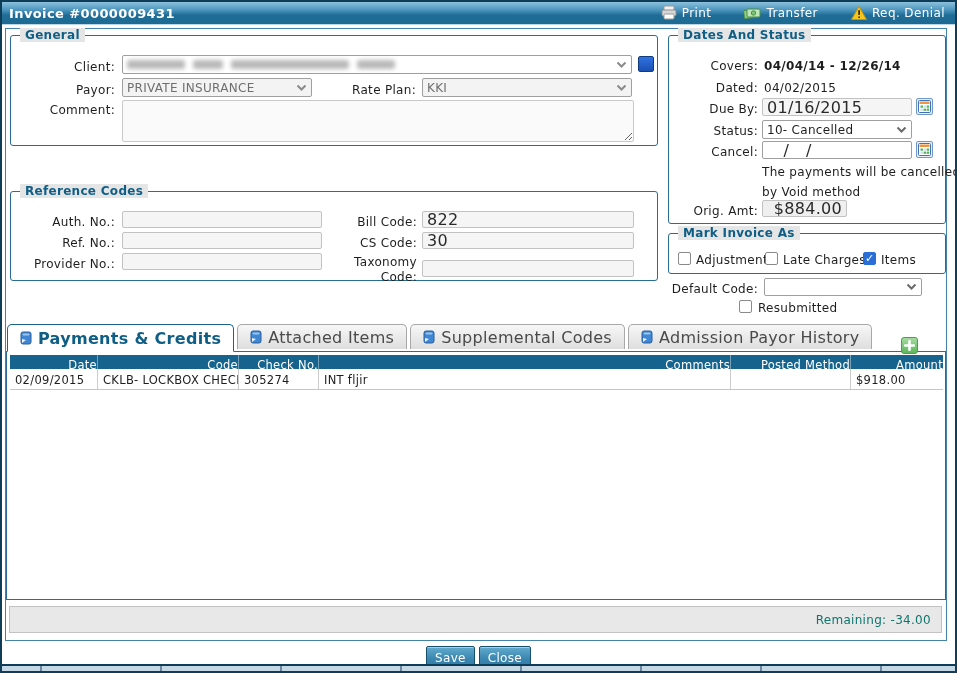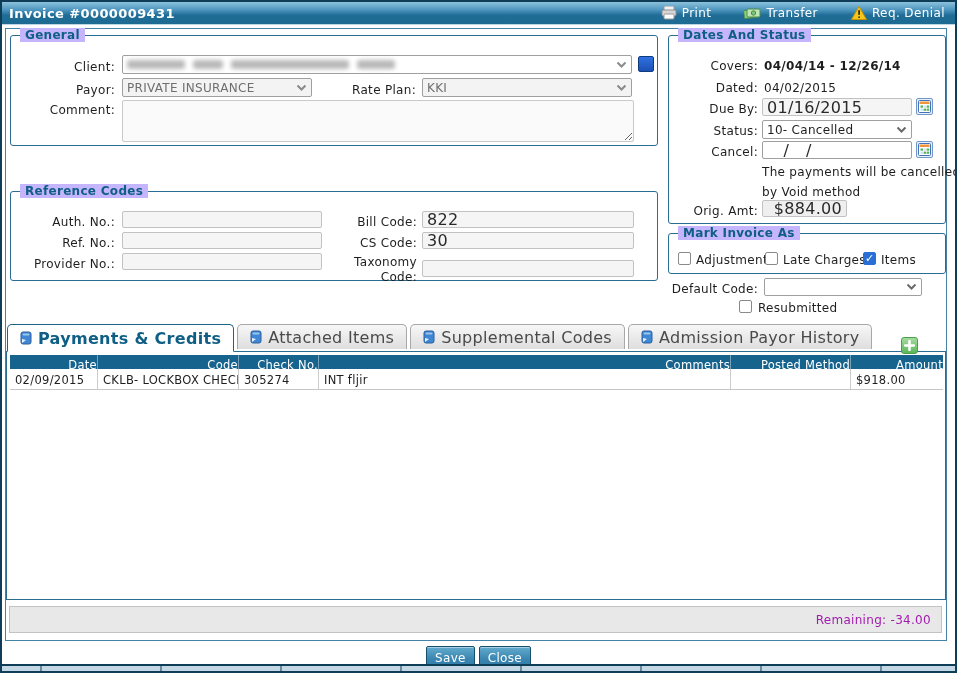--- a/index.html
+++ b/index.html
@@ -13,21 +13,21 @@
     border-bottom:1px solid #bcd6e5; display:flex; align-items:center; justify-content:space-between; }
   .titlebar-title { color:#fff; font-weight:bold; font-size:13px; padding-left:7px; letter-spacing:.4px; }
   .titlebar-actions { display:flex; align-items:center; gap:33px; padding-right:10px; }
   .tb-action { display:flex; align-items:center; gap:5px; color:#fff; font-size:12px; letter-spacing:.4px; cursor:pointer; }
 
   
   .outer-panel { position:absolute; left:3px; top:26px; width:942px; height:613px; border:1px solid #4383a8; background:#fff; }
 
   
   .box { position:absolute; border:1px solid #2a6d93; border-radius:3px; background:#fff; }
-  .box-legend { position:absolute; top:-8px; left:9px; background:#c4b5fd; padding:0 5px; color:#0f5e86; font-size:12px; font-weight:bold; letter-spacing:.3px; white-space:nowrap; }
+  .box-legend { position:absolute; top:-8px; left:9px; background:#e5e5e5; padding:0 5px; color:#0f5e86; font-size:12px; font-weight:bold; letter-spacing:.3px; white-space:nowrap; }
 
   .lbl { position:absolute; font-size:12px; color:#1e1e1e; letter-spacing:.3px; white-space:nowrap; }
   .lbl.r { text-align:right; }
   .val { position:absolute; font-size:12px; color:#1e1e1e; letter-spacing:.3px; white-space:nowrap; }
 
   .tinput { position:absolute; border:1px solid #c2c2c2; background:#f5f5f5; font-family:inherit; font-size:16px; color:#2a2a2a; padding:0 4px; letter-spacing:.3px; border-radius:2px; }
   .tinput.white { background:#fff; border-color:#9f9f9f; }
   .tinput.right { text-align:right; }
   textarea.tinput { resize:both; }
 
@@ -58,21 +58,21 @@
   .grid-table { position:absolute; left:3px; top:3px; right:2px; }
   .thead, .trow { display:grid; grid-template-columns:87px 141px 80px 1fr 120px 93px; }
   .thead { background:#16638e; height:14px;text-align:right; }
   .thead .cell { color:#fff; font-size:11.5px; letter-spacing:.3px; padding:3px 0 0 5px; border-left:1px solid rgba(255,255,255,.4); overflow:hidden; white-space:nowrap; }
   .thead .cell:first-child { border-left:none; }
   .trow { height:21px; border-bottom:1px solid #c6c6c6; }
   .trow .cell { font-size:11.5px; color:#1e1e1e; letter-spacing:.3px; padding:4px 0 0 5px; border-left:1px solid #cccccc; overflow:hidden; white-space:nowrap; }
   .trow .cell:first-child { border-left:none; }
 
   .remaining-bar { position:absolute; left:7px; top:604px; width:933px; height:27px; background:#e8e8e8; border:1px solid #c3c3c3;
-    display:flex; align-items:center; justify-content:flex-end; padding-right:10px; font-size:12px; color:#a21caf; letter-spacing:.3px; z-index:2; }
+    display:flex; align-items:center; justify-content:flex-end; padding-right:10px; font-size:12px; color:#0f766e; letter-spacing:.3px; z-index:2; }
 
   .btn-row { position:absolute; left:0; top:644px; width:100%; display:flex; justify-content:center; gap:4px; }
   .btn { min-width:36px; padding:4px 8px; font-family:inherit; font-size:12px; color:#fff; letter-spacing:.3px;
     background:linear-gradient(#63abce,#3a86b0 55%,#2e7aa6); border:1px solid #17506f; border-radius:2px; cursor:pointer;
     box-shadow:inset 0 1px 0 rgba(255,255,255,.45); }
 
   .bottom-strip { position:absolute; left:0; bottom:0; width:100%; height:7px; border-top:2px solid #0f3c57;
     background:repeating-linear-gradient(90deg,#c3d8e4 0 38px,#6a89a0 38px 40px,#c3d8e4 40px 120px); }
 
   svg { display:block; }

